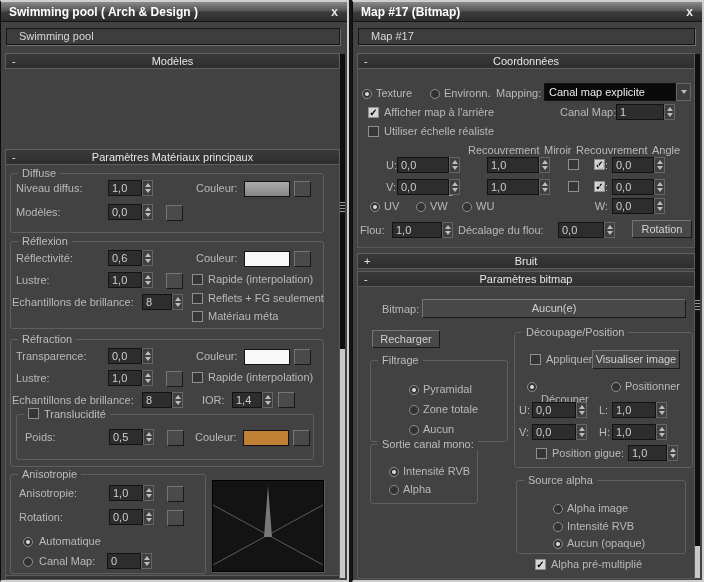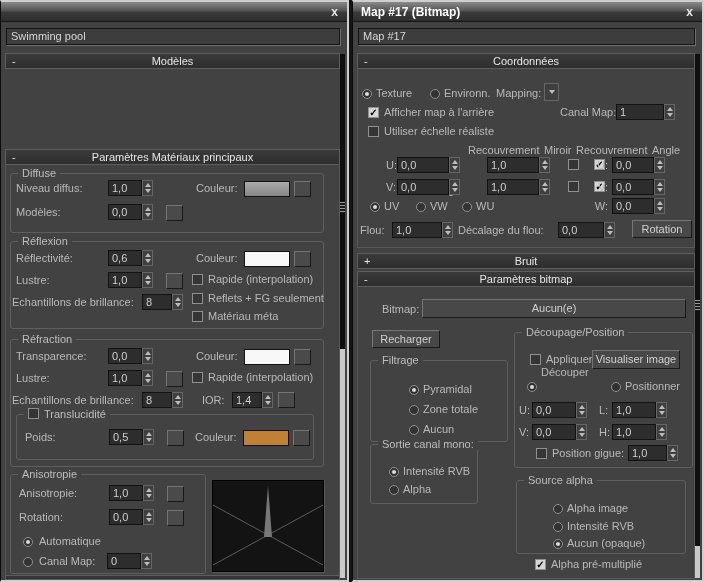--- a/index.html
+++ b/index.html
@@ -8,21 +8,21 @@
   .window{position:absolute;top:0;height:578px;background:#424242;
           border-top:2px solid #cfcfcf;border-bottom:2px solid #cfcfcf;
           border-right:2px solid #cfcfcf;border-left:1px solid #0c0c0c;}
   .titlebar{position:absolute;left:0;right:0;top:0;height:20px;
             background:linear-gradient(#8a8a8a,#555 45%,#3a3a3a 55%,#2e2e2e);
             border-bottom:1px solid #141414;color:#fff;font-weight:bold;font-size:12px;
             line-height:20px;padding-left:8px;box-sizing:border-box;}
   .close{position:absolute;right:9px;top:0;font-weight:bold;color:#e6e6e6;cursor:default;}
   .namefield{position:absolute;left:5px;right:7px;top:26px;height:15px;background:#3d3d3d;
              border:1px solid #161616;box-shadow:1px 1px 0 #6e6e6e;color:#d8d8d8;
-             padding:0 4px;line-height:15px;}
+             padding:0 12px;line-height:15px;}
   .rollhead{position:absolute;height:14px;background:linear-gradient(#3a3a3a,#2e2e2e);
             border:1px solid #5d5d5d;color:#e6e6e6;text-align:center;line-height:14px;}
   .rollhead .sign{position:absolute;left:6px;top:0;}
   .rbody{position:absolute;border-left:1px solid #585858;border-right:1px solid #585858;
          border-bottom:1px solid #585858;}
   .grp{position:absolute;border:1px solid #5e5e5e;border-radius:3px;}
   .gtitle{position:absolute;top:-7px;left:7px;background:#424242;padding:0 4px;
           color:#bdbdbd;white-space:nowrap;}
   .lbl{position:absolute;white-space:nowrap;color:#b9b9b9;}
   .spin{position:absolute;display:flex;height:16px;}
@@ -70,20 +70,21 @@
   .logotext{font-family:"Liberation Serif",serif;font-weight:bold;color:#fff;font-size:17px;}
   .logobrand{color:#c08989;font-size:11px;}
   .preview{position:absolute;background:#131313;border:1px solid #000;
            box-shadow:1px 1px 0 #5a5a5a;}
 </style>
 </head>
 <body>
 
 <div class="window" style="left:0;width:346px;">
   <div class="titlebar">
+    <span>Swimming pool  ( Arch &amp; Design )</span>
     <span class="close">x</span>
   </div>
   <div class="namefield">Swimming pool</div>
 
   <div class="rollhead" style="left:4px;right:7px;top:51px;">
     <span class="sign">-</span>
     <span>Modèles</span>
   </div>
 
   <div class="rollhead" style="left:4px;right:7px;top:147px;">
@@ -274,20 +275,21 @@
     <span class="sign">-</span>
     <span>Coordonnées</span>
   </div>
   <div class="rbody" style="left:4px;right:7px;top:66px;height:179px;">
     <span class="radio on" style="left:4px;top:21px;"></span>
     <span class="lbl" style="left:18px;top:19px;">Texture</span>
     <span class="radio" style="left:72px;top:21px;"></span>
     <span class="lbl" style="left:86px;top:19px;">Environn.</span>
     <span class="lbl" style="left:138px;top:19px;">Mapping:</span>
     <div class="dd dark" style="left:186px;top:15px;width:147px;">
+      <span class="ddfield">Canal map explicite</span>
       <span class="ddarrow">
           <i class="td"></i>
         </span>
     </div>
     <span class="cb on" style="left:10px;top:39px;">✓</span>
     <span class="lbl" style="left:26px;top:38px;">Afficher map à l'arrière</span>
     <span class="lbl" style="left:202px;top:38px;">Canal Map:</span>
     <span class="spin" style="left:258px;top:36px;">
         <span class="sf" style="width:48px;">1</span>
         <span class="sb">
@@ -413,21 +415,21 @@
       <span class="radio" style="left:38px;top:64px;"></span>
       <span class="lbl" style="left:52px;top:62px;">Aucun</span>
     </div>
 
     <div class="grp" style="left:156px;top:46px;width:177px;height:134px;">
       <span class="gtitle">Découpage/Position</span>
       <span class="cb" style="left:15px;top:21px;"></span>
       <span class="lbl" style="left:31px;top:20px;">Appliquer</span>
       <span class="btn" style="left:77px;top:17px;width:86px;height:17px;line-height:17px;">Visualiser image</span>
       <span class="radio on" style="left:12px;top:49px;"></span>
-      <span class="lbl" style="left:26px;top:33px;">Découper</span>
+      <span class="lbl" style="left:26px;top:60px;">Découper</span>
       <span class="radio" style="left:96px;top:49px;"></span>
       <span class="lbl" style="left:110px;top:47px;">Positionner</span>
       <span class="lbl" style="left:4px;top:71px;">U:</span>
       <span class="spin" style="left:17px;top:69px;">
           <span class="sf" style="width:44px;">0,0</span>
           <span class="sb">
             <i class="tu"></i>
             <i class="td"></i>
           </span>
         </span>

